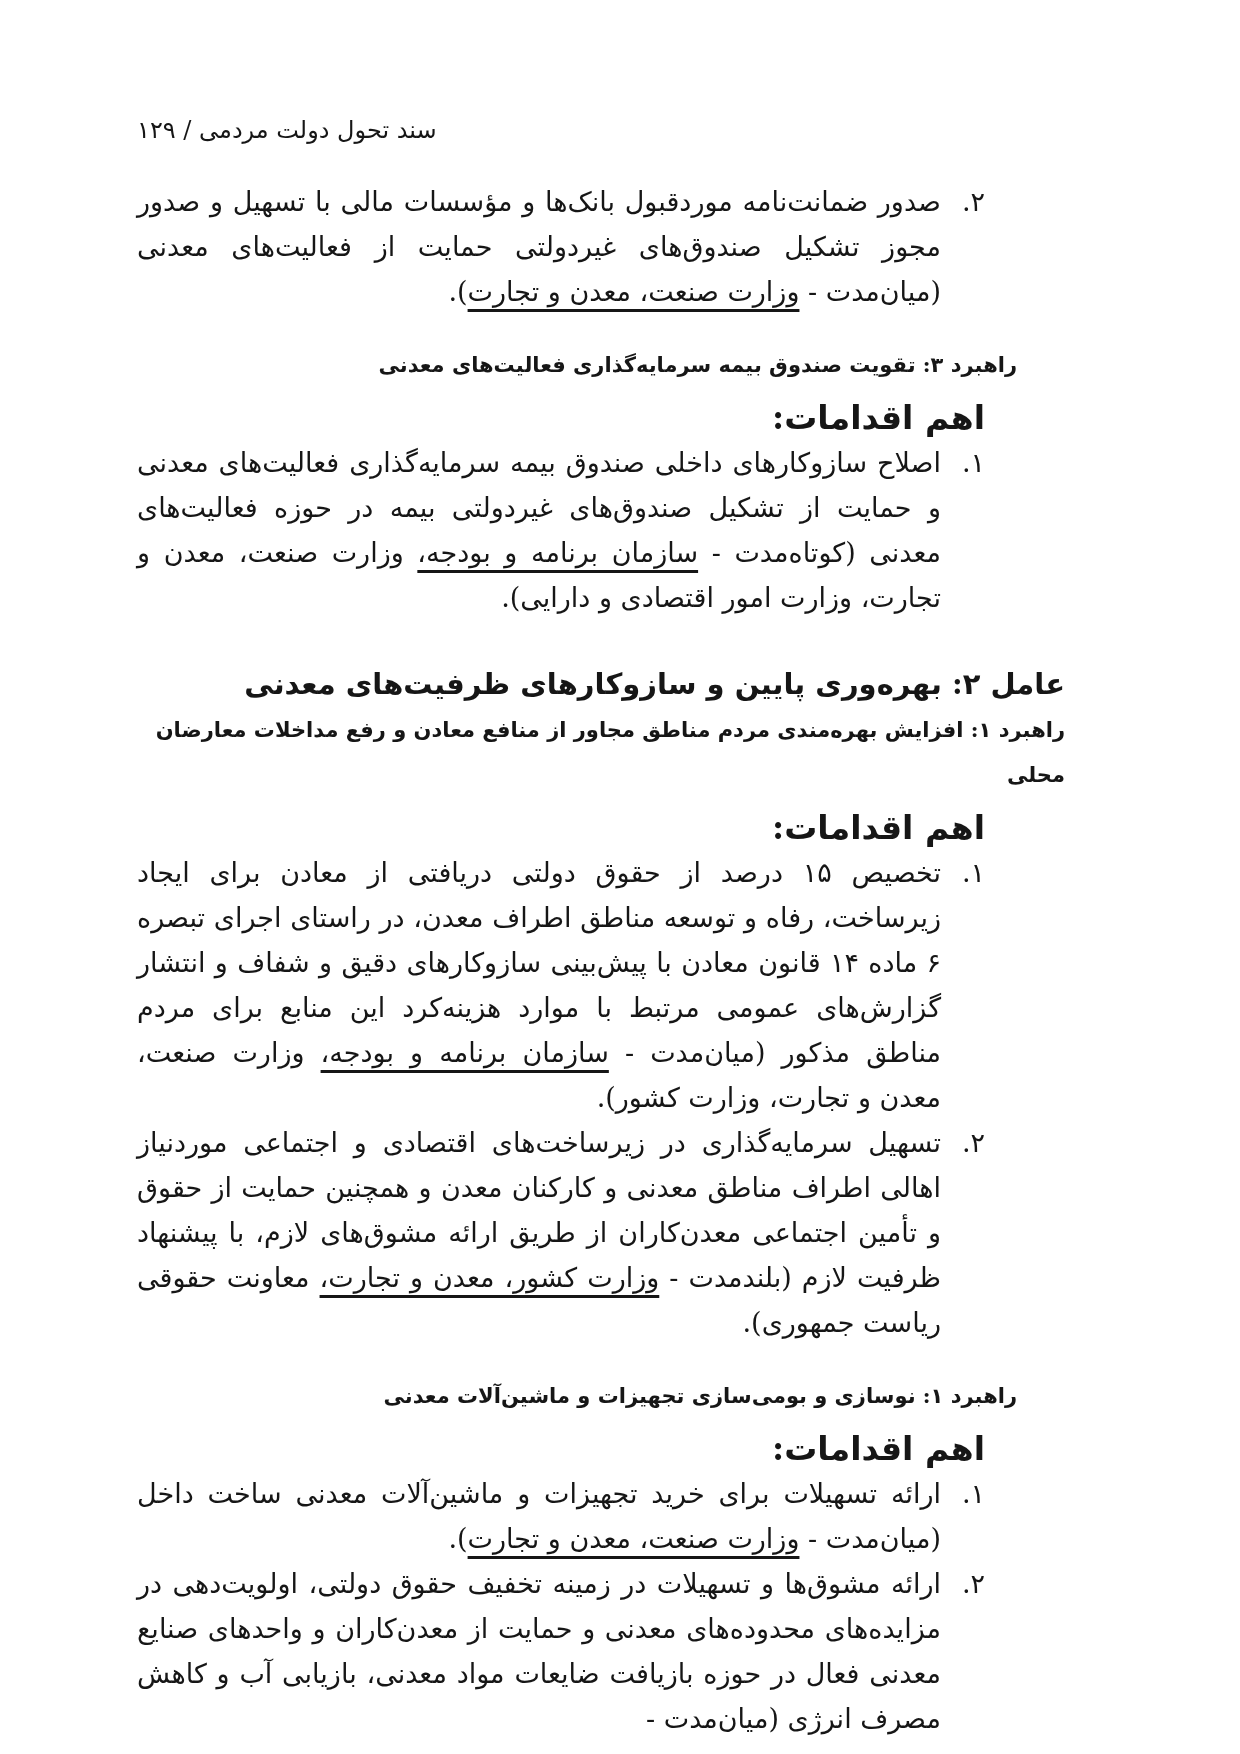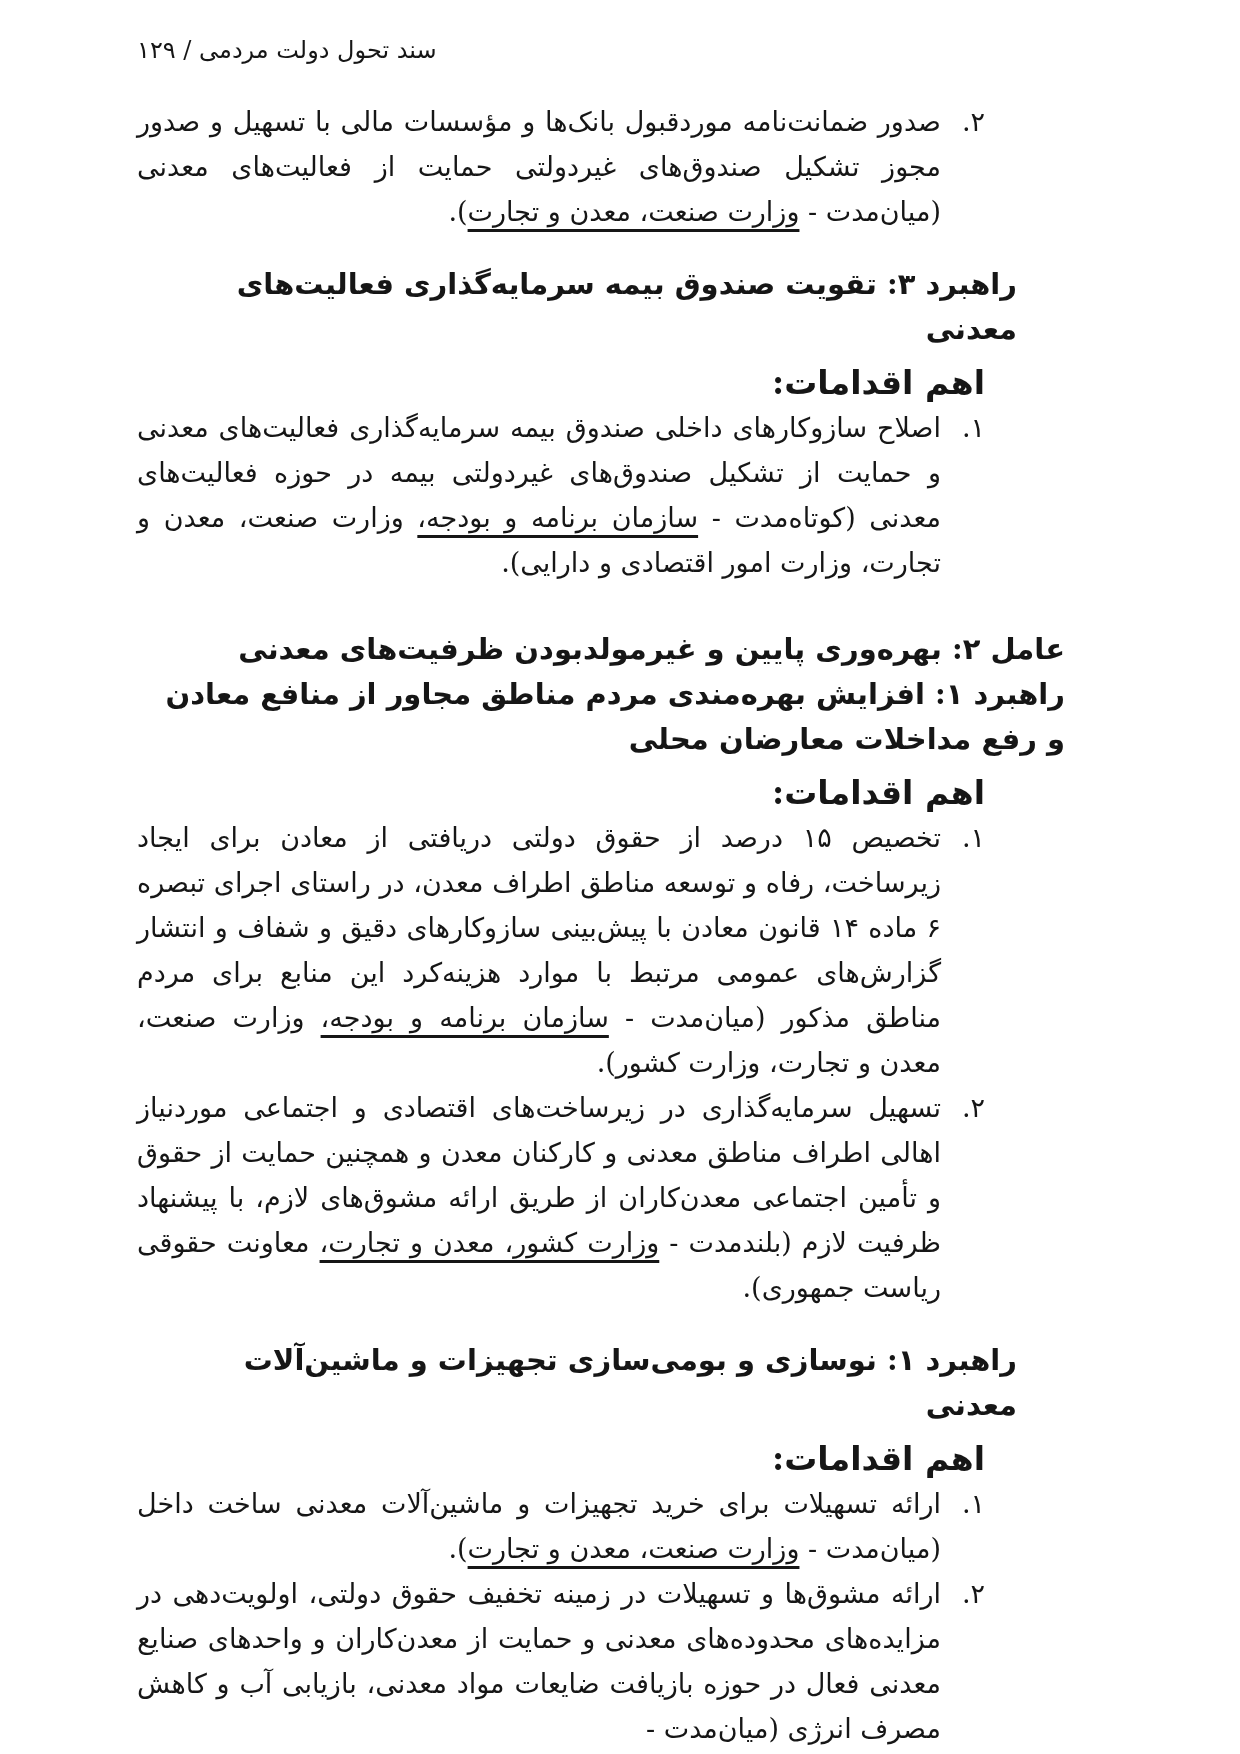--- a/index.html
+++ b/index.html
@@ -20,21 +20,21 @@
     left: 137px;
     width: 928px;
     font-size: 27px;
     line-height: 45px;
   }
   .doc-header {
     direction: rtl;
     text-align: left;
     font-size: 24px;
     line-height: 45px;
-    margin: 28px 0 26px 0;
+    margin: 108px 0 26px 0;
   }
   .item {
     display: flex;
     margin: 0 80px 0 0;
   }
   .item .num {
     flex: 0 0 44px;
     text-align: right;
   }
   .item .body {
@@ -43,21 +43,21 @@
   }
   .h-amel {
     font-weight: bold;
     font-size: 29px;
     line-height: 45px;
     text-align: right;
     margin-top: 42px;
   }
   .h-rahbord {
     font-weight: bold;
-    font-size: 29px;
+    font-size: 21px;
     line-height: 45px;
     text-align: right;
     margin: 28px 48px 0 8px;
   }
   .h-amel + .h-rahbord { margin-top: 0; }
   .h-rahbord.center {
     text-align: right;
     margin-right: 0;
   }
   .h-sub {
@@ -83,21 +83,21 @@
         <div class="item">
           <span class="num">۲.</span>
           <div class="body"><span>صدور ضمانت‌نامه موردقبول بانک‌ها و مؤسسات مالی با تسهیل و صدور مجوز تشکیل صندوق‌های غیردولتی حمایت از فعالیت‌های معدنی (میان‌مدت - </span><span class="ul">وزارت صنعت، معدن و تجارت</span><span>).</span></div>
         </div>
         <div class="h-rahbord">راهبرد ۳: تقویت صندوق بیمه سرمایه‌گذاری فعالیت‌های معدنی</div>
         <div class="h-sub">اهم اقدامات:</div>
         <div class="item">
           <span class="num">۱.</span>
           <div class="body"><span>اصلاح سازوکارهای داخلی صندوق بیمه سرمایه‌گذاری فعالیت‌های معدنی و حمایت از تشکیل صندوق‌های غیردولتی بیمه در حوزه فعالیت‌های معدنی (کوتاه‌مدت - </span><span class="ul">سازمان برنامه و بودجه،</span><span> وزارت صنعت، معدن و تجارت، وزارت امور اقتصادی و دارایی).</span></div>
         </div>
-        <div class="h-amel">عامل ۲: بهره‌وری پایین و غیرمولدبودن ظرفیت‌های معدنی</div>
+        <div class="h-amel">عامل ۲: بهره‌وری پایین و سازوکارهای ظرفیت‌های معدنی</div>
         <div class="h-rahbord center">راهبرد ۱: افزایش بهره‌مندی مردم مناطق مجاور از منافع معادن و رفع مداخلات معارضان محلی</div>
         <div class="h-sub">اهم اقدامات:</div>
         <div class="item">
           <span class="num">۱.</span>
           <div class="body"><span>تخصیص ۱۵ درصد از حقوق دولتی دریافتی از معادن برای ایجاد زیرساخت، رفاه و توسعه مناطق اطراف معدن، در راستای اجرای تبصره ۶ ماده ۱۴ قانون معادن با پیش‌بینی سازوکارهای دقیق و شفاف و انتشار گزارش‌های عمومی مرتبط با موارد هزینه‌کرد این منابع برای مردم مناطق مذکور (میان‌مدت - </span><span class="ul">سازمان برنامه و بودجه،</span><span> وزارت صنعت، معدن و تجارت، وزارت کشور).</span></div>
         </div>
         <div class="item">
           <span class="num">۲.</span>
           <div class="body"><span>تسهیل سرمایه‌گذاری در زیرساخت‌های اقتصادی و اجتماعی موردنیاز اهالی اطراف مناطق معدنی و کارکنان معدن و همچنین حمایت از حقوق و تأمین اجتماعی معدن‌کاران از طریق ارائه مشوق‌های لازم، با پیشنهاد ظرفیت لازم (بلندمدت - </span><span class="ul">وزارت کشور، معدن و تجارت،</span><span> معاونت حقوقی ریاست جمهوری).</span></div>
         </div>

